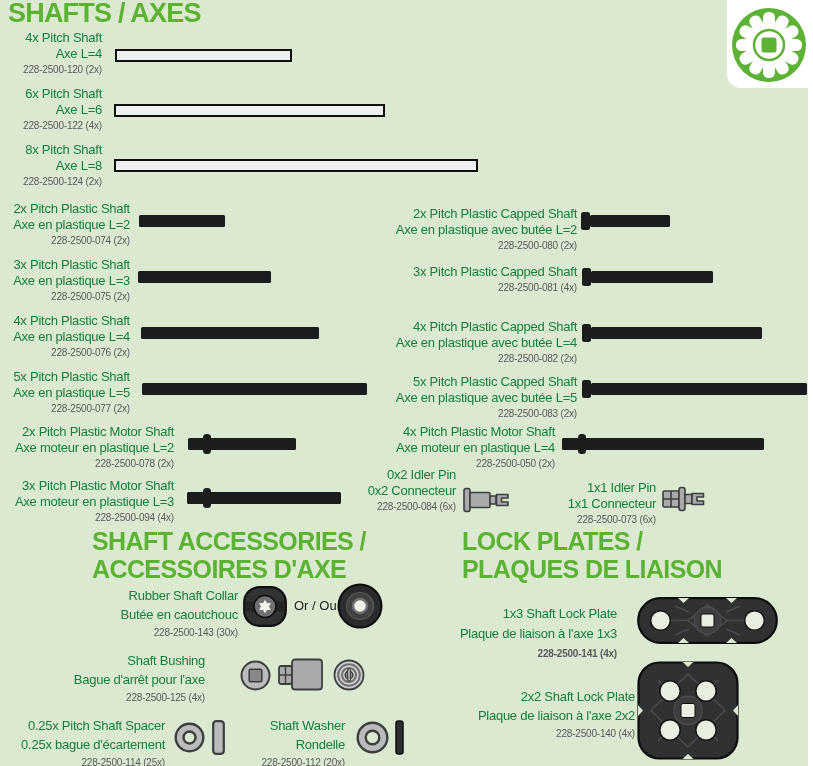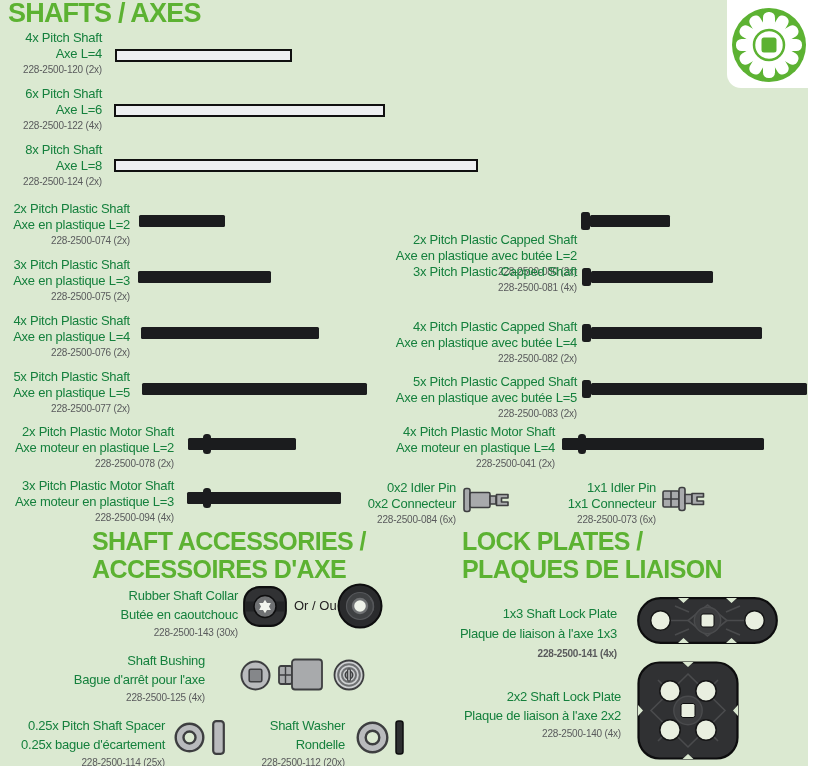--- a/index.html
+++ b/index.html
@@ -113,21 +113,21 @@
   <div class="mpin" style="left:203px;top:434px;"></div>
 
   <div class="item l16" style="right:639px;top:478px;">
     <div class="nm">3x Pitch Plastic Motor Shaft</div>
     <div class="nm">Axe moteur en plastique L=3</div>
     <div class="pn">228-2500-094 (4x)</div>
   </div>
   <div class="bar plastic" style="left:187px;top:492px;width:154px;"></div>
   <div class="mpin" style="left:203px;top:488px;"></div>
 
-  <div class="item l16" style="right:236px;top:206px;margin-top:26px;">
+  <div class="item l16" style="right:236px;top:206px;">
     <div class="nm">2x Pitch Plastic Capped Shaft</div>
     <div class="nm">Axe en plastique avec butée L=2</div>
     <div class="pn">228-2500-080 (2x)</div>
   </div>
   <div class="cap" style="left:581px;top:212px;"></div>
   <div class="bar plastic" style="left:590px;top:215px;width:80px;"></div>
 
   <div class="item l16" style="right:236px;top:264px;">
     <div class="nm">3x Pitch Plastic Capped Shaft</div>
     <div class="pn">228-2500-081 (4x)</div>
@@ -147,26 +147,26 @@
     <div class="nm">5x Pitch Plastic Capped Shaft</div>
     <div class="nm">Axe en plastique avec butée L=5</div>
     <div class="pn">228-2500-083 (2x)</div>
   </div>
   <div class="cap" style="left:582px;top:380px;"></div>
   <div class="bar plastic" style="left:591px;top:383px;width:216px;"></div>
 
   <div class="item l16" style="right:258px;top:424px;">
     <div class="nm">4x Pitch Plastic Motor Shaft</div>
     <div class="nm">Axe moteur en plastique L=4</div>
-    <div class="pn">228-2500-041 (2x)</div>
+    <div class="pn">228-2500-050 (2x)</div>
   </div>
   <div class="bar plastic" style="left:562px;top:438px;width:202px;"></div>
   <div class="mpin" style="left:578px;top:434px;"></div>
 
-  <div class="item l16" style="right:357px;top:480px;">
+  <div class="item l16" style="right:357px;top:467px;">
     <div class="nm">0x2 Idler Pin</div>
     <div class="nm">0x2 Connecteur</div>
     <div class="pn">228-2500-084 (6x)</div>
   </div>
   <svg class="abs" style="left:463px;top:487px;" width="48" height="26" viewBox="0 0 48 26">
     <g stroke="#3d3e40" stroke-width="1.6" fill="#a8aaac" stroke-linejoin="round">
       <rect x="1" y="1.5" width="6" height="23" rx="2.2"></rect>
       <rect x="7" y="5.5" width="20" height="15" rx="1.5"></rect>
       <rect x="27" y="9" width="6" height="8"></rect>
       <path d="M33.5 7.5 h11.5 v3.5 h-6.5 v4 h6.5 v3.5 H33.5 z"></path>
@@ -278,21 +278,21 @@
     <g stroke="#4a4b4d" stroke-width="1.6" fill="none">
       <path d="M70.5 8 L90 23.5 L70.5 39 L51 23.5 Z"></path>
       <path d="M23.5 23.5 H51 M90 23.5 H117.5 M38 9 L52 15 M38 38 L52 32 M103 9 L89 15 M103 38 L89 32"></path>
     </g>
     <circle cx="23.5" cy="23.5" r="9.8" fill="#e9efe0" stroke="#151516" stroke-width="1.5"></circle>
     <circle cx="117.5" cy="23.5" r="9.8" fill="#e9efe0" stroke="#151516" stroke-width="1.5"></circle>
     <circle cx="70.5" cy="23.5" r="13.2" fill="#3c3d3f" stroke="#4a4b4d" stroke-width="1.4"></circle>
     <rect x="64" y="17" width="13" height="13" rx="2" fill="#e9efe0" stroke="#0d0d0e" stroke-width="1"></rect>
   </svg>
 
-  <div class="item l19" style="right:192px;top:687px;">
+  <div class="item l19" style="right:178px;top:687px;">
     <div class="nm">2x2 Shaft Lock Plate</div>
     <div class="nm">Plaque de liaison à l'axe 2x2</div>
     <div class="pn">228-2500-140 (4x)</div>
   </div>
   <svg class="abs" style="left:637px;top:661px;" width="102" height="99" viewBox="0 0 102 99">
     <rect x="1.5" y="1.5" width="99" height="96" rx="21" fill="#303133" stroke="#0d0d0e" stroke-width="2.2"></rect>
     <path d="M45.5 1 l5.5 5 l5.5 -5 z M45.5 98 l5.5 -5 l5.5 5 z M1 44 l5 5.5 l-5 5.5 z M101 44 l-5 5.5 l5 5.5 z" fill="#dbe9d1"></path>
     <g stroke="#4a4b4d" stroke-width="1.6" fill="none">
       <path d="M51 13 L88 49.5 L51 86 L14 49.5 Z"></path>
       <path d="M21 19 L36 34 M81 19 L66 34 M21 80 L36 65 M81 80 L66 65"></path>

